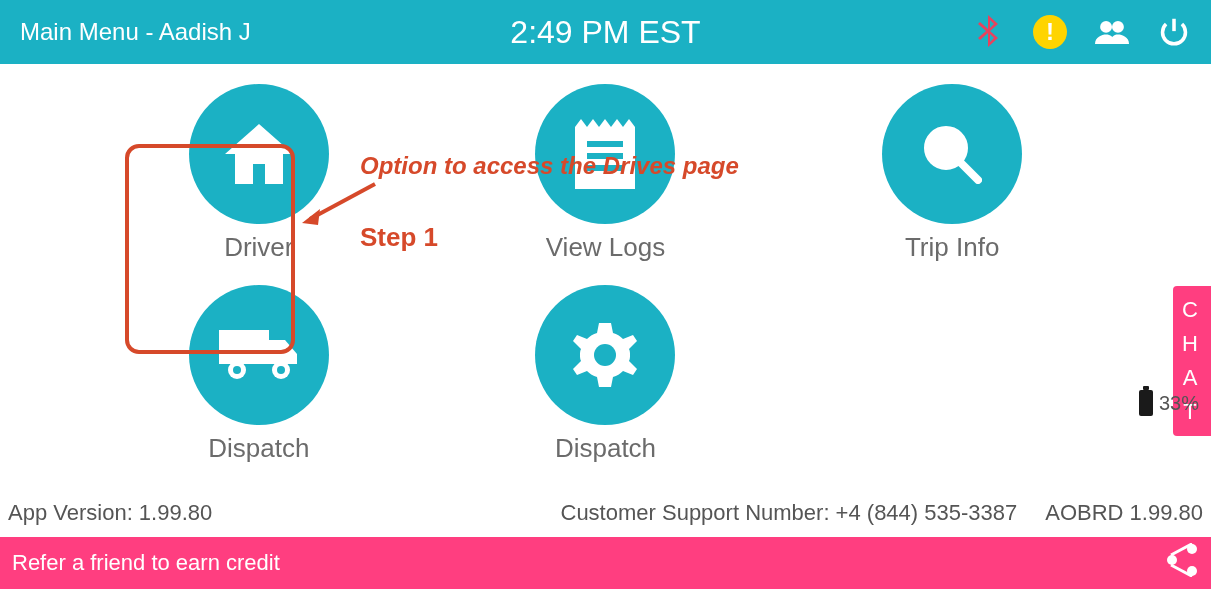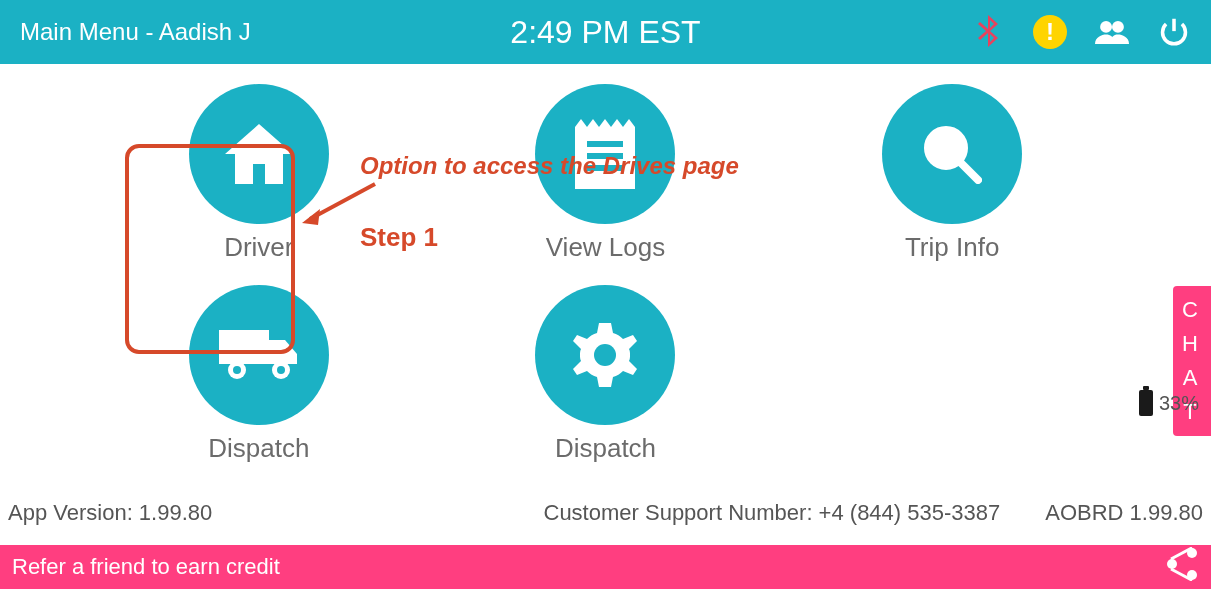--- a/index.html
+++ b/index.html
@@ -164,30 +164,29 @@
   }
   
   .info-row {
     position: absolute;
     bottom: 63px;
     left: 0; right: 0;
     display: flex;
     padding: 0 8px;
     color: #555;
     font-size: 22px;
-    gap: 17px;
   }
   .info-left { flex: 0 0 auto;}
   .info-center { margin-left: auto; }
   .info-right { margin-left: 28px;}
   
   .footer {
     position: absolute;
     bottom: 0; left: 0; right: 0;
-    height: 44px;
+    height: 52px;
     background: #ff3e80;
     color: #fff;
     display: flex;
     align-items: center;
     padding: 16px 12px;
     font-size: 22px;
     cursor: pointer;
   }
   .footer .share {
     margin-left: auto;

